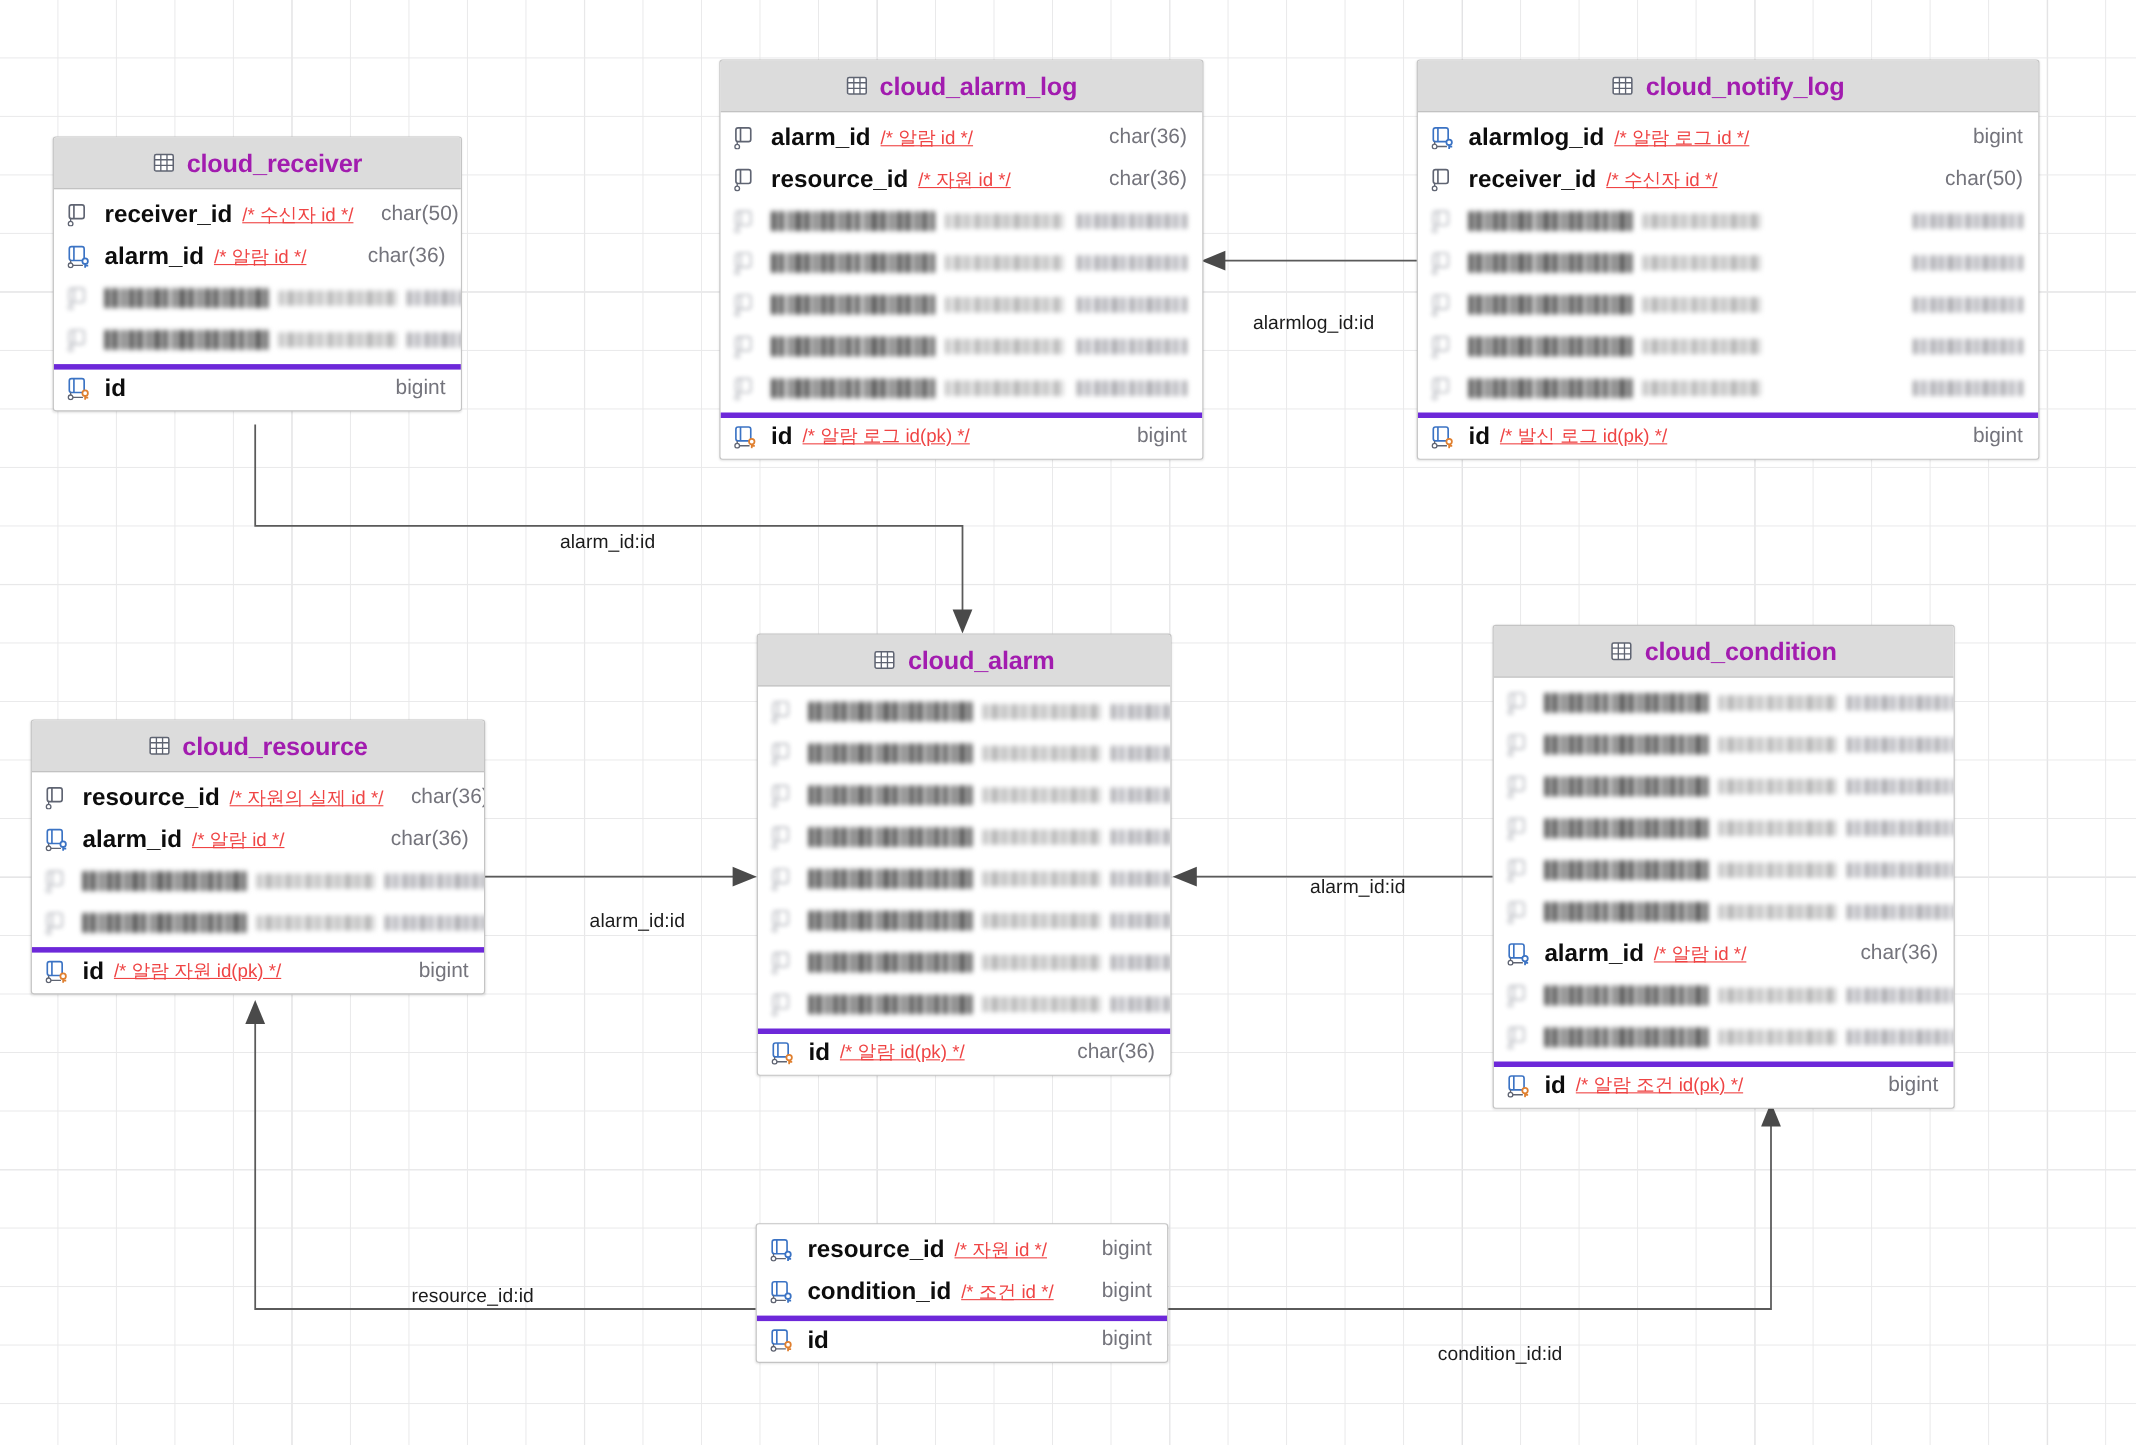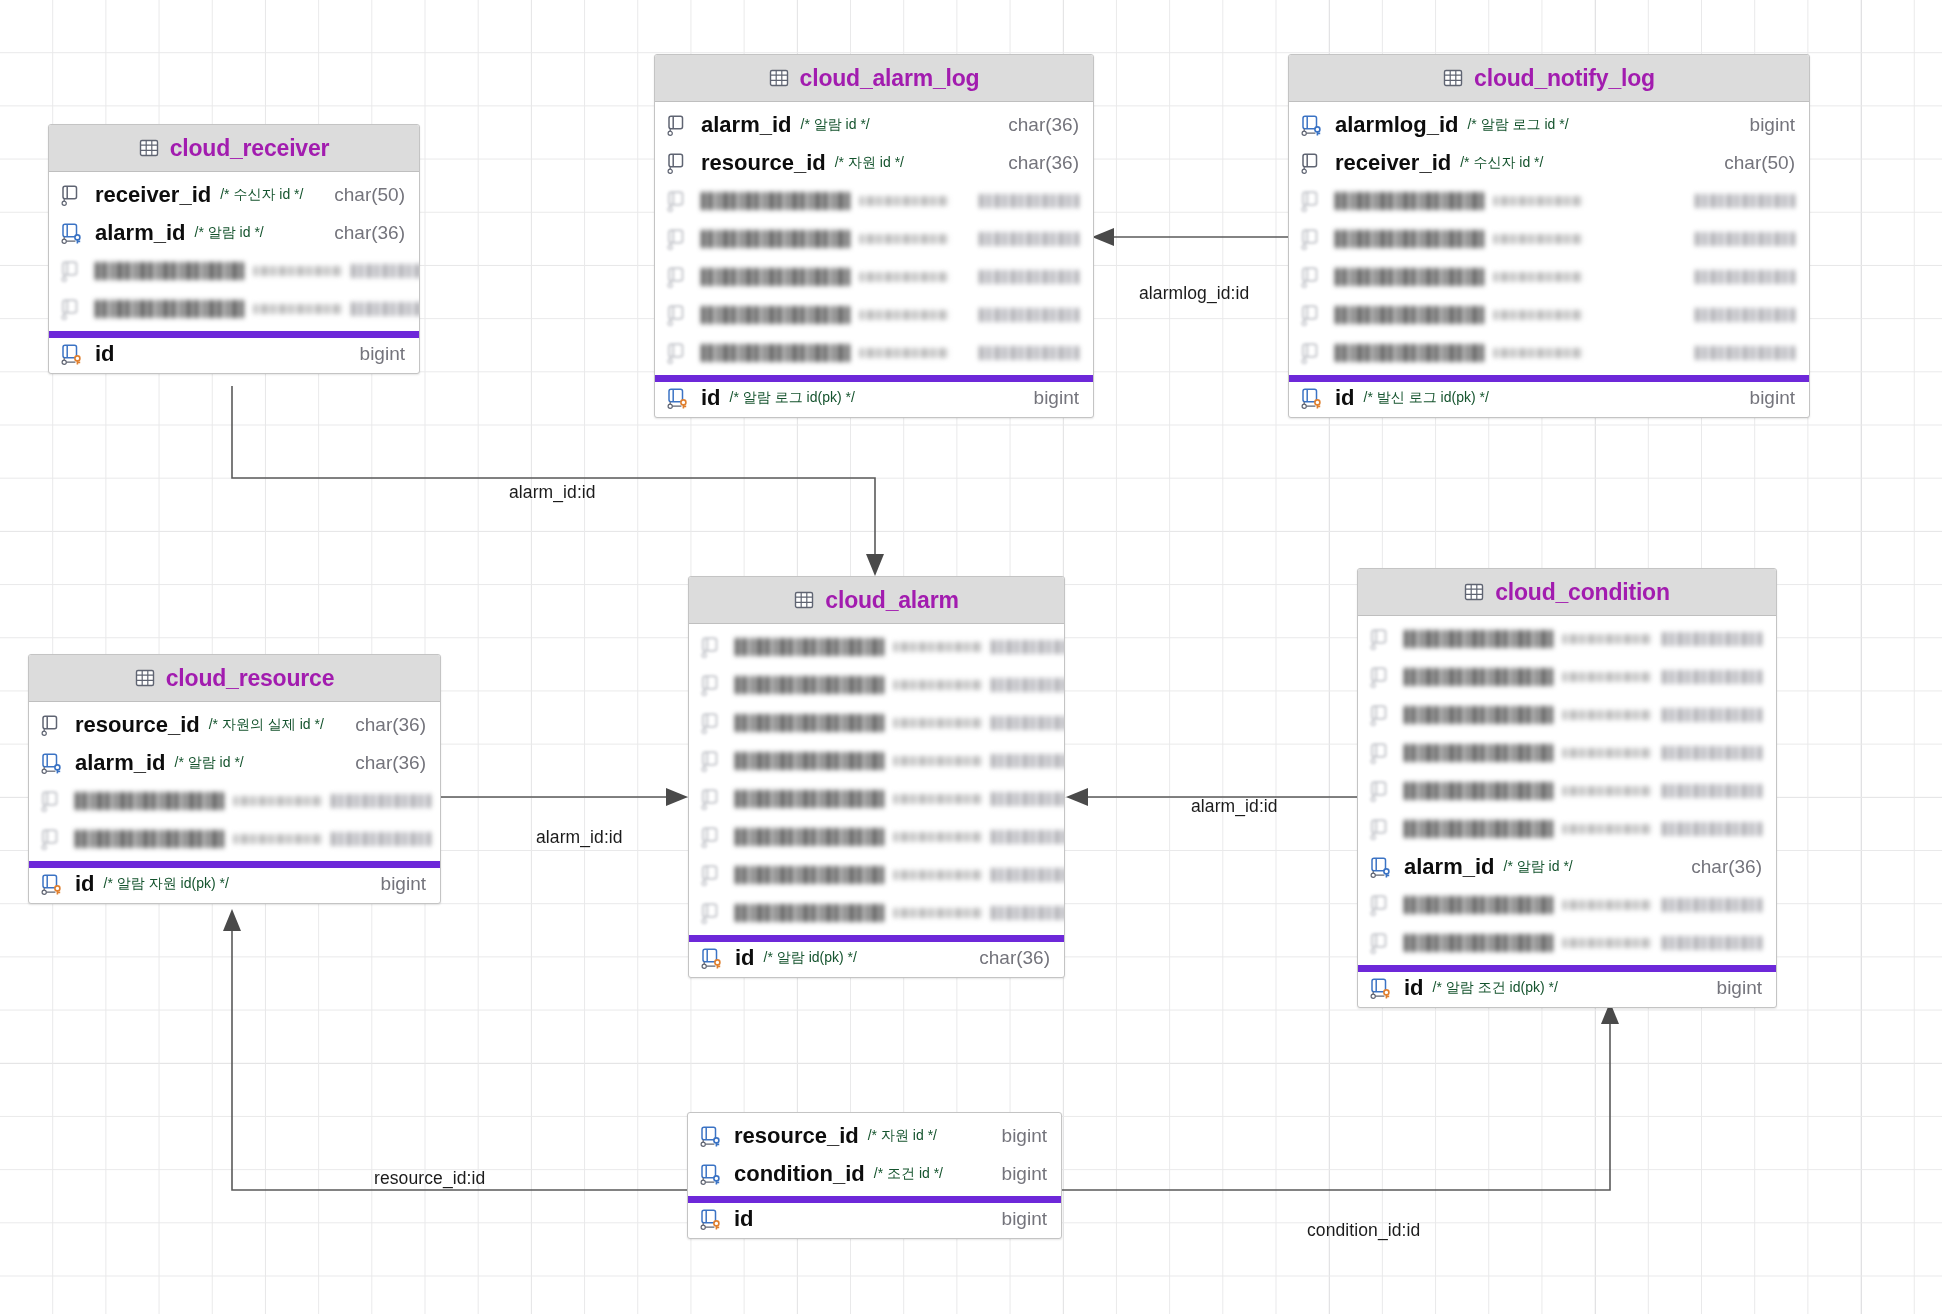--- a/index.html
+++ b/index.html
@@ -85,38 +85,39 @@
 
   .row {
     display: flex;
     align-items: center;
     height: 38px;
     padding: 0 14px 0 12px;
     gap: 9px;
   }
 
   .row.pk-row {
-    border-top: 7px solid #6d28d9;
+    border-top: 5px solid #6d28d9;
     margin-top: 3px;
     padding-top: 0;
   }
 
   .col-icon { flex: 0 0 auto; display: block; }
 
   .col-name {
     font-size: 22px;
     font-weight: bold;
     color: #0d0d0d;
     white-space: nowrap;
   }
 
   .col-comment {
-    font-size: 14px;
-    color: #14532d;
+    font-size: 17px;
+    color: #ef4444;
     white-space: nowrap;
+    text-decoration: underline;
   }
 
   .col-type {
     margin-left: auto;
     font-size: 19px;
     color: #74747c;
     white-space: nowrap;
     padding-left: 16px;
   }
 
@@ -396,21 +397,21 @@
             <circle cx="16.4" cy="15.4" r="2.5" fill="#fff" stroke="#e08030" stroke-width="1.6"></circle>
             <line x1="16.4" y1="17.9" x2="16.4" y2="21.4" stroke="#e08030" stroke-width="1.6"></line>
             <line x1="16.4" y1="19.4" x2="19.2" y2="19.4" stroke="#e08030" stroke-width="1.6"></line>
           </svg>
           <span class="col-name">id</span>
           <span class="col-comment">/* 알람 로그 id(pk) */</span>
           <span class="col-type">bigint</span>
         </div>
       </div>
     </div>
-  <div class="tbl" id="t-cloud_notify_log" style="left:1288px;top:54px;  width:522px;">
+  <div class="tbl" id="t-cloud_notify_log" style="left:1288px;top:54px;  width:566px;">
       <div class="tbl-head">
         <svg class="grid-icon" width="20" height="20" viewBox="0 0 20 20">
           <rect x="1.5" y="2.5" width="17" height="15" rx="1.5" fill="#fff" stroke="#5f6472" stroke-width="1.4"></rect>
           <line x1="1.5" y1="7.2" x2="18.5" y2="7.2" stroke="#5f6472" stroke-width="1.2"></line>
           <line x1="7.2" y1="2.5" x2="7.2" y2="17.5" stroke="#5f6472" stroke-width="1.2"></line>
           <line x1="12.8" y1="2.5" x2="12.8" y2="17.5" stroke="#5f6472" stroke-width="1.2"></line>
           <line x1="1.5" y1="12.4" x2="18.5" y2="12.4" stroke="#5f6472" stroke-width="1.2"></line>
         </svg>
         <span class="tbl-title">cloud_notify_log</span>
       </div>

